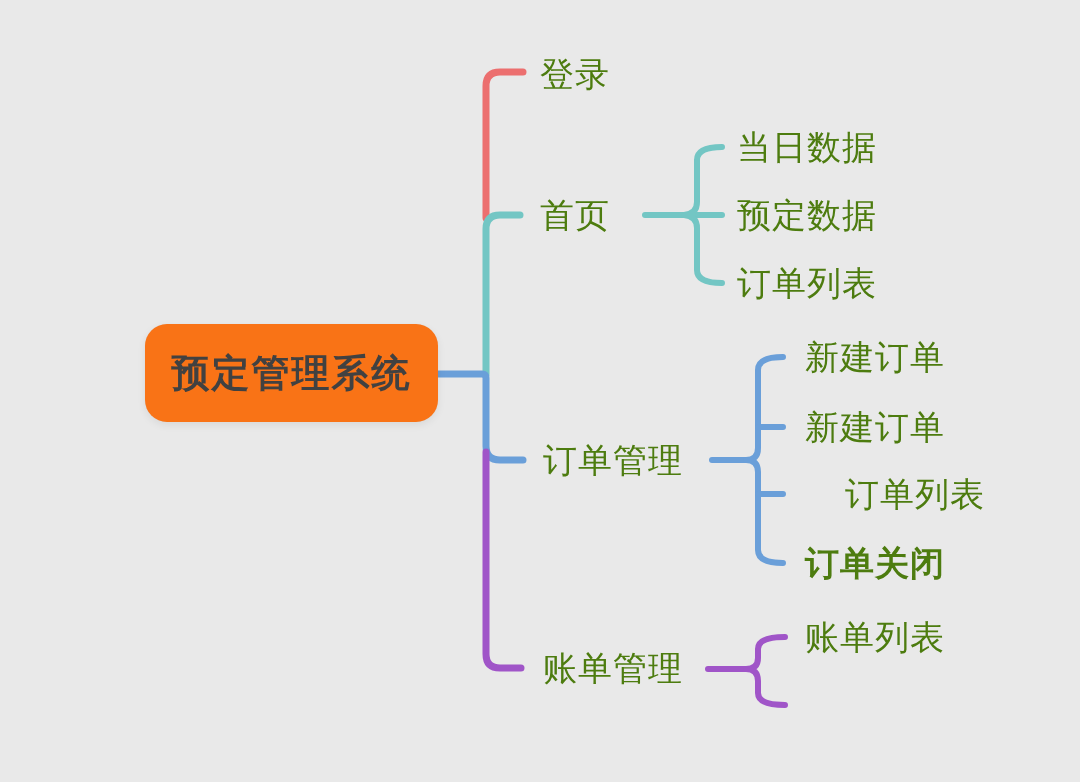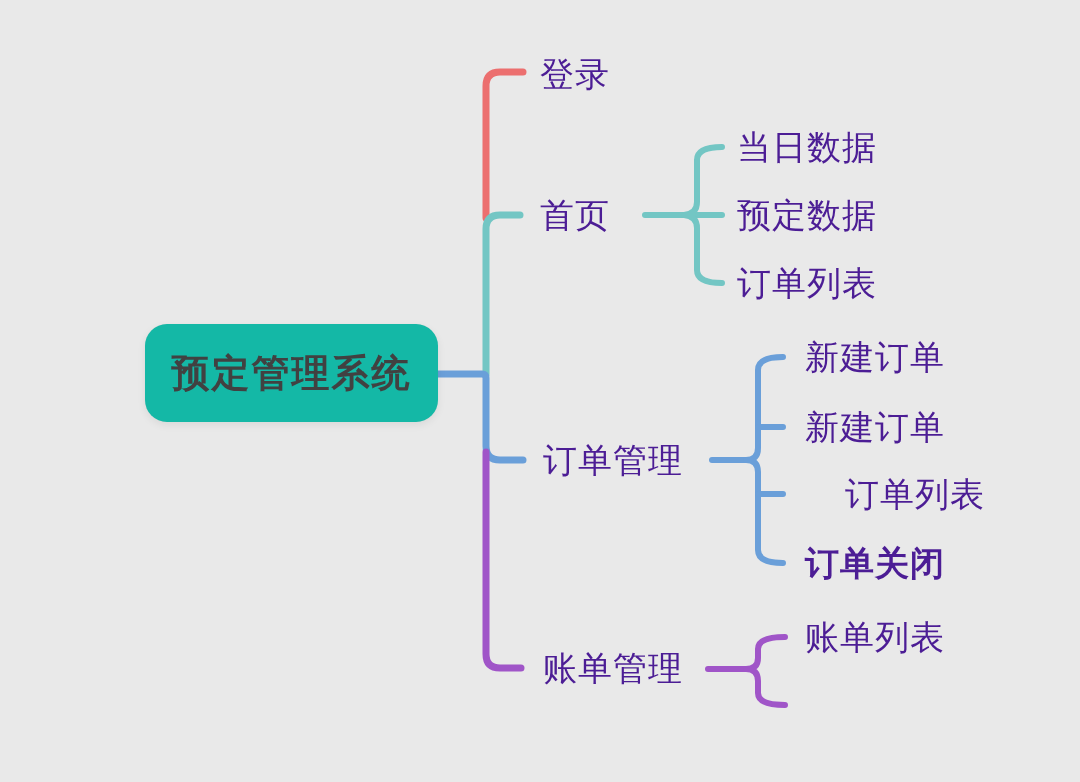--- a/index.html
+++ b/index.html
@@ -25,32 +25,32 @@
     left: 0; top: 0;
     width: 1080px;
     height: 782px;
     display: block;
   }
   .node-label {
     position: absolute;
     transform: translateY(-50%);
     font-size: 34px;
     line-height: 1;
-    color: #4c1d95;
+    color: #4d7c0f;
     white-space: nowrap;
     letter-spacing: 1px;
     cursor: default;
   }
   .root-node {
     position: absolute;
     left: 145px;
     top: 324px;
     width: 293px;
     height: 98px;
-    background: #14b8a6;
+    background: #f97316;
     border-radius: 22px;
     box-shadow: 0 3px 8px rgba(0,0,0,0.07), 0 0 1px rgba(0,0,0,0.05);
     display: flex;
     align-items: center;
     justify-content: center;
   }
   .root-node .root-label {
     font-size: 38px;
     font-weight: bold;
     color: #414141;

